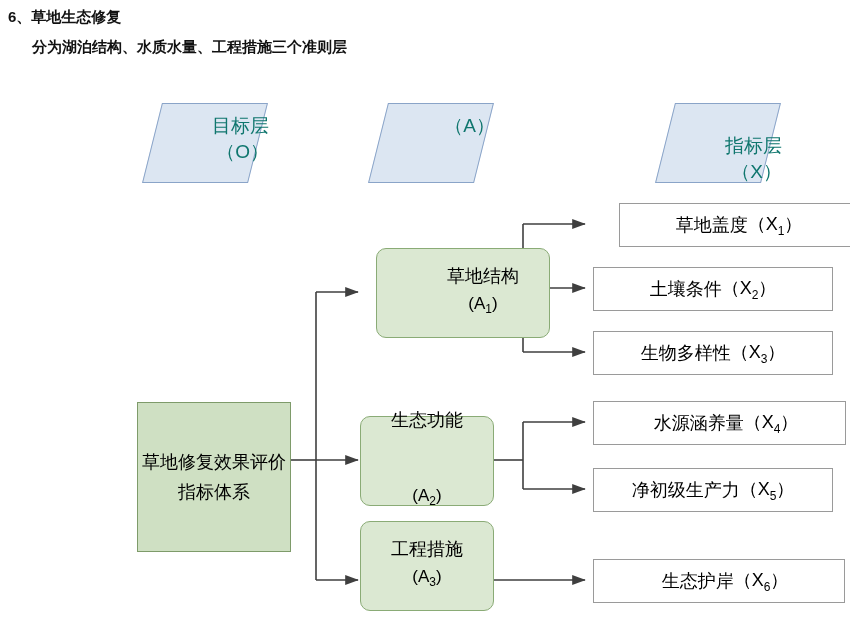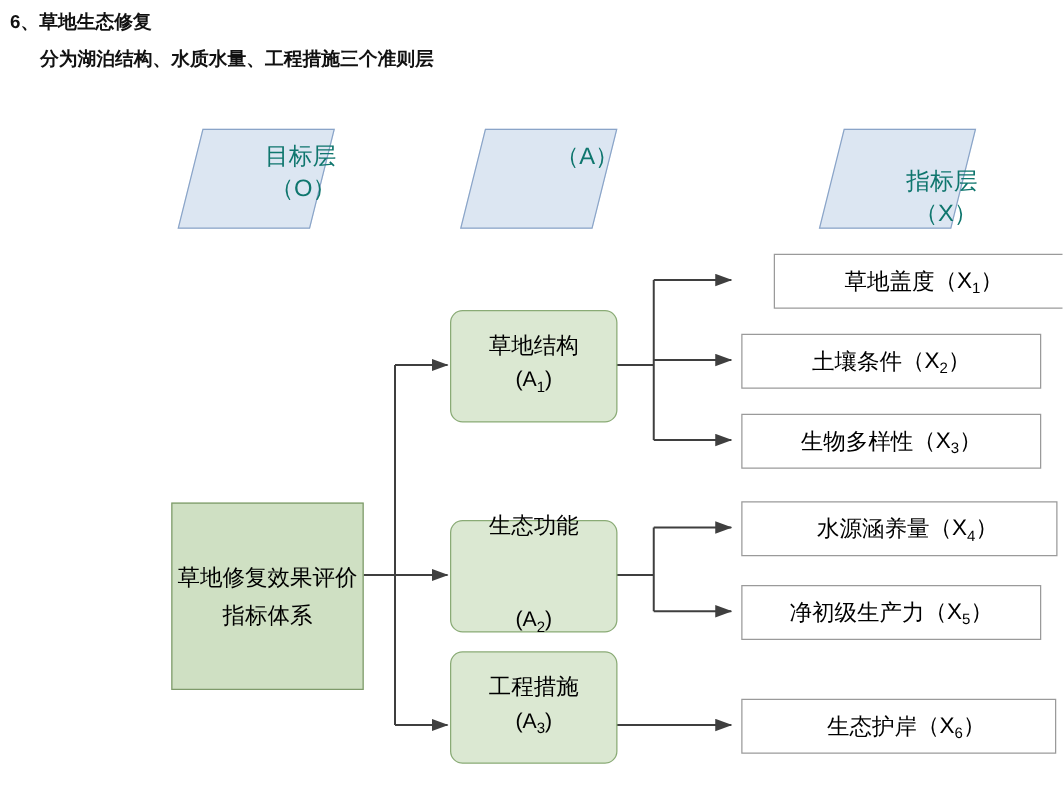--- a/index.html
+++ b/index.html
@@ -152,21 +152,21 @@
     <path d="M523,489 L585,489" marker-end="url(#arrow)"></path>
 
     <path d="M492,580 L585,580" marker-end="url(#arrow)"></path>
   </g>
 </svg>
 
 <div class="goal-box" style="left:137px; top:385px; width:152px; height:148px;">
   <span>草地修复效果评价指标体系</span>
 </div>
 
-<div class="crit-box" style="left:360px; top:248px; width:132px; height:88px;">
+<div class="crit-box" style="left:376px; top:248px; width:132px; height:88px;padding-left:40px;">
   <div>草地结构</div>
   <div class="sub">(A<sub>1</sub>)</div>
 </div>
 
 <div class="crit-box" style="left:360px; top:416px; width:132px; height:88px;gap:48px;">
   <div>生态功能</div>
   <div class="sub">(A<sub>2</sub>)</div>
 </div>
 
 <div class="crit-box" style="left:360px; top:521px; width:132px; height:88px;">

